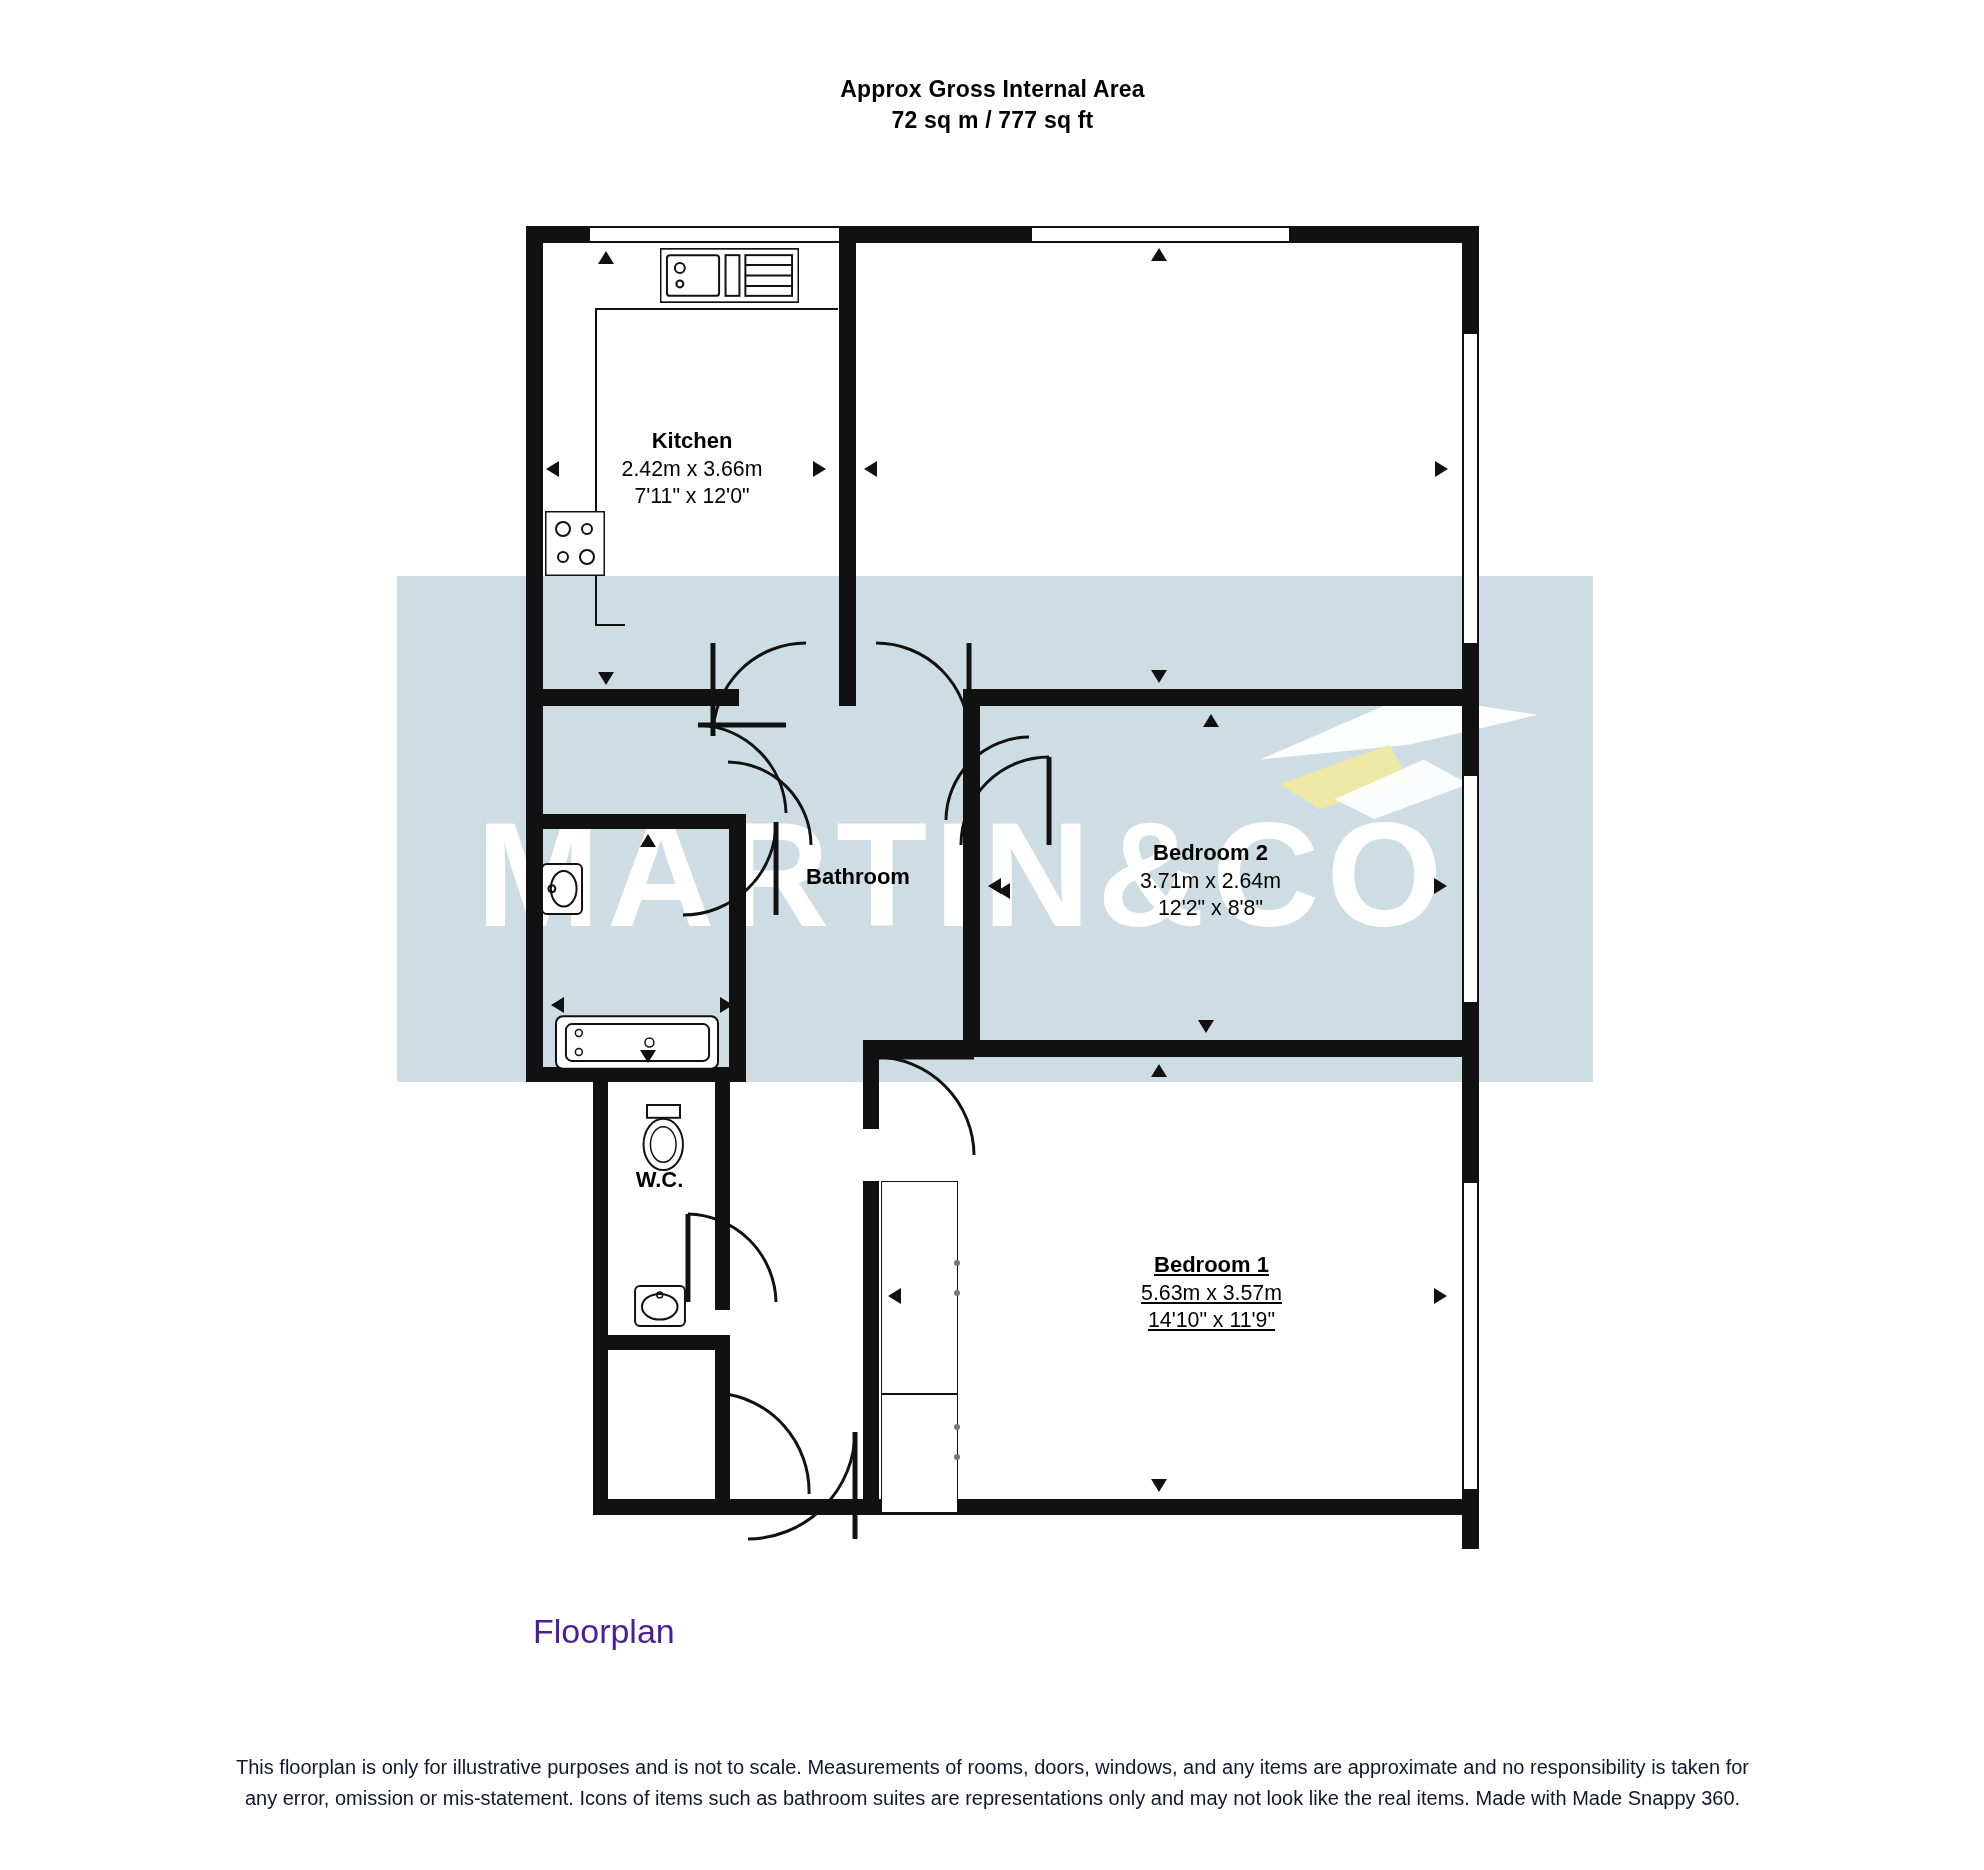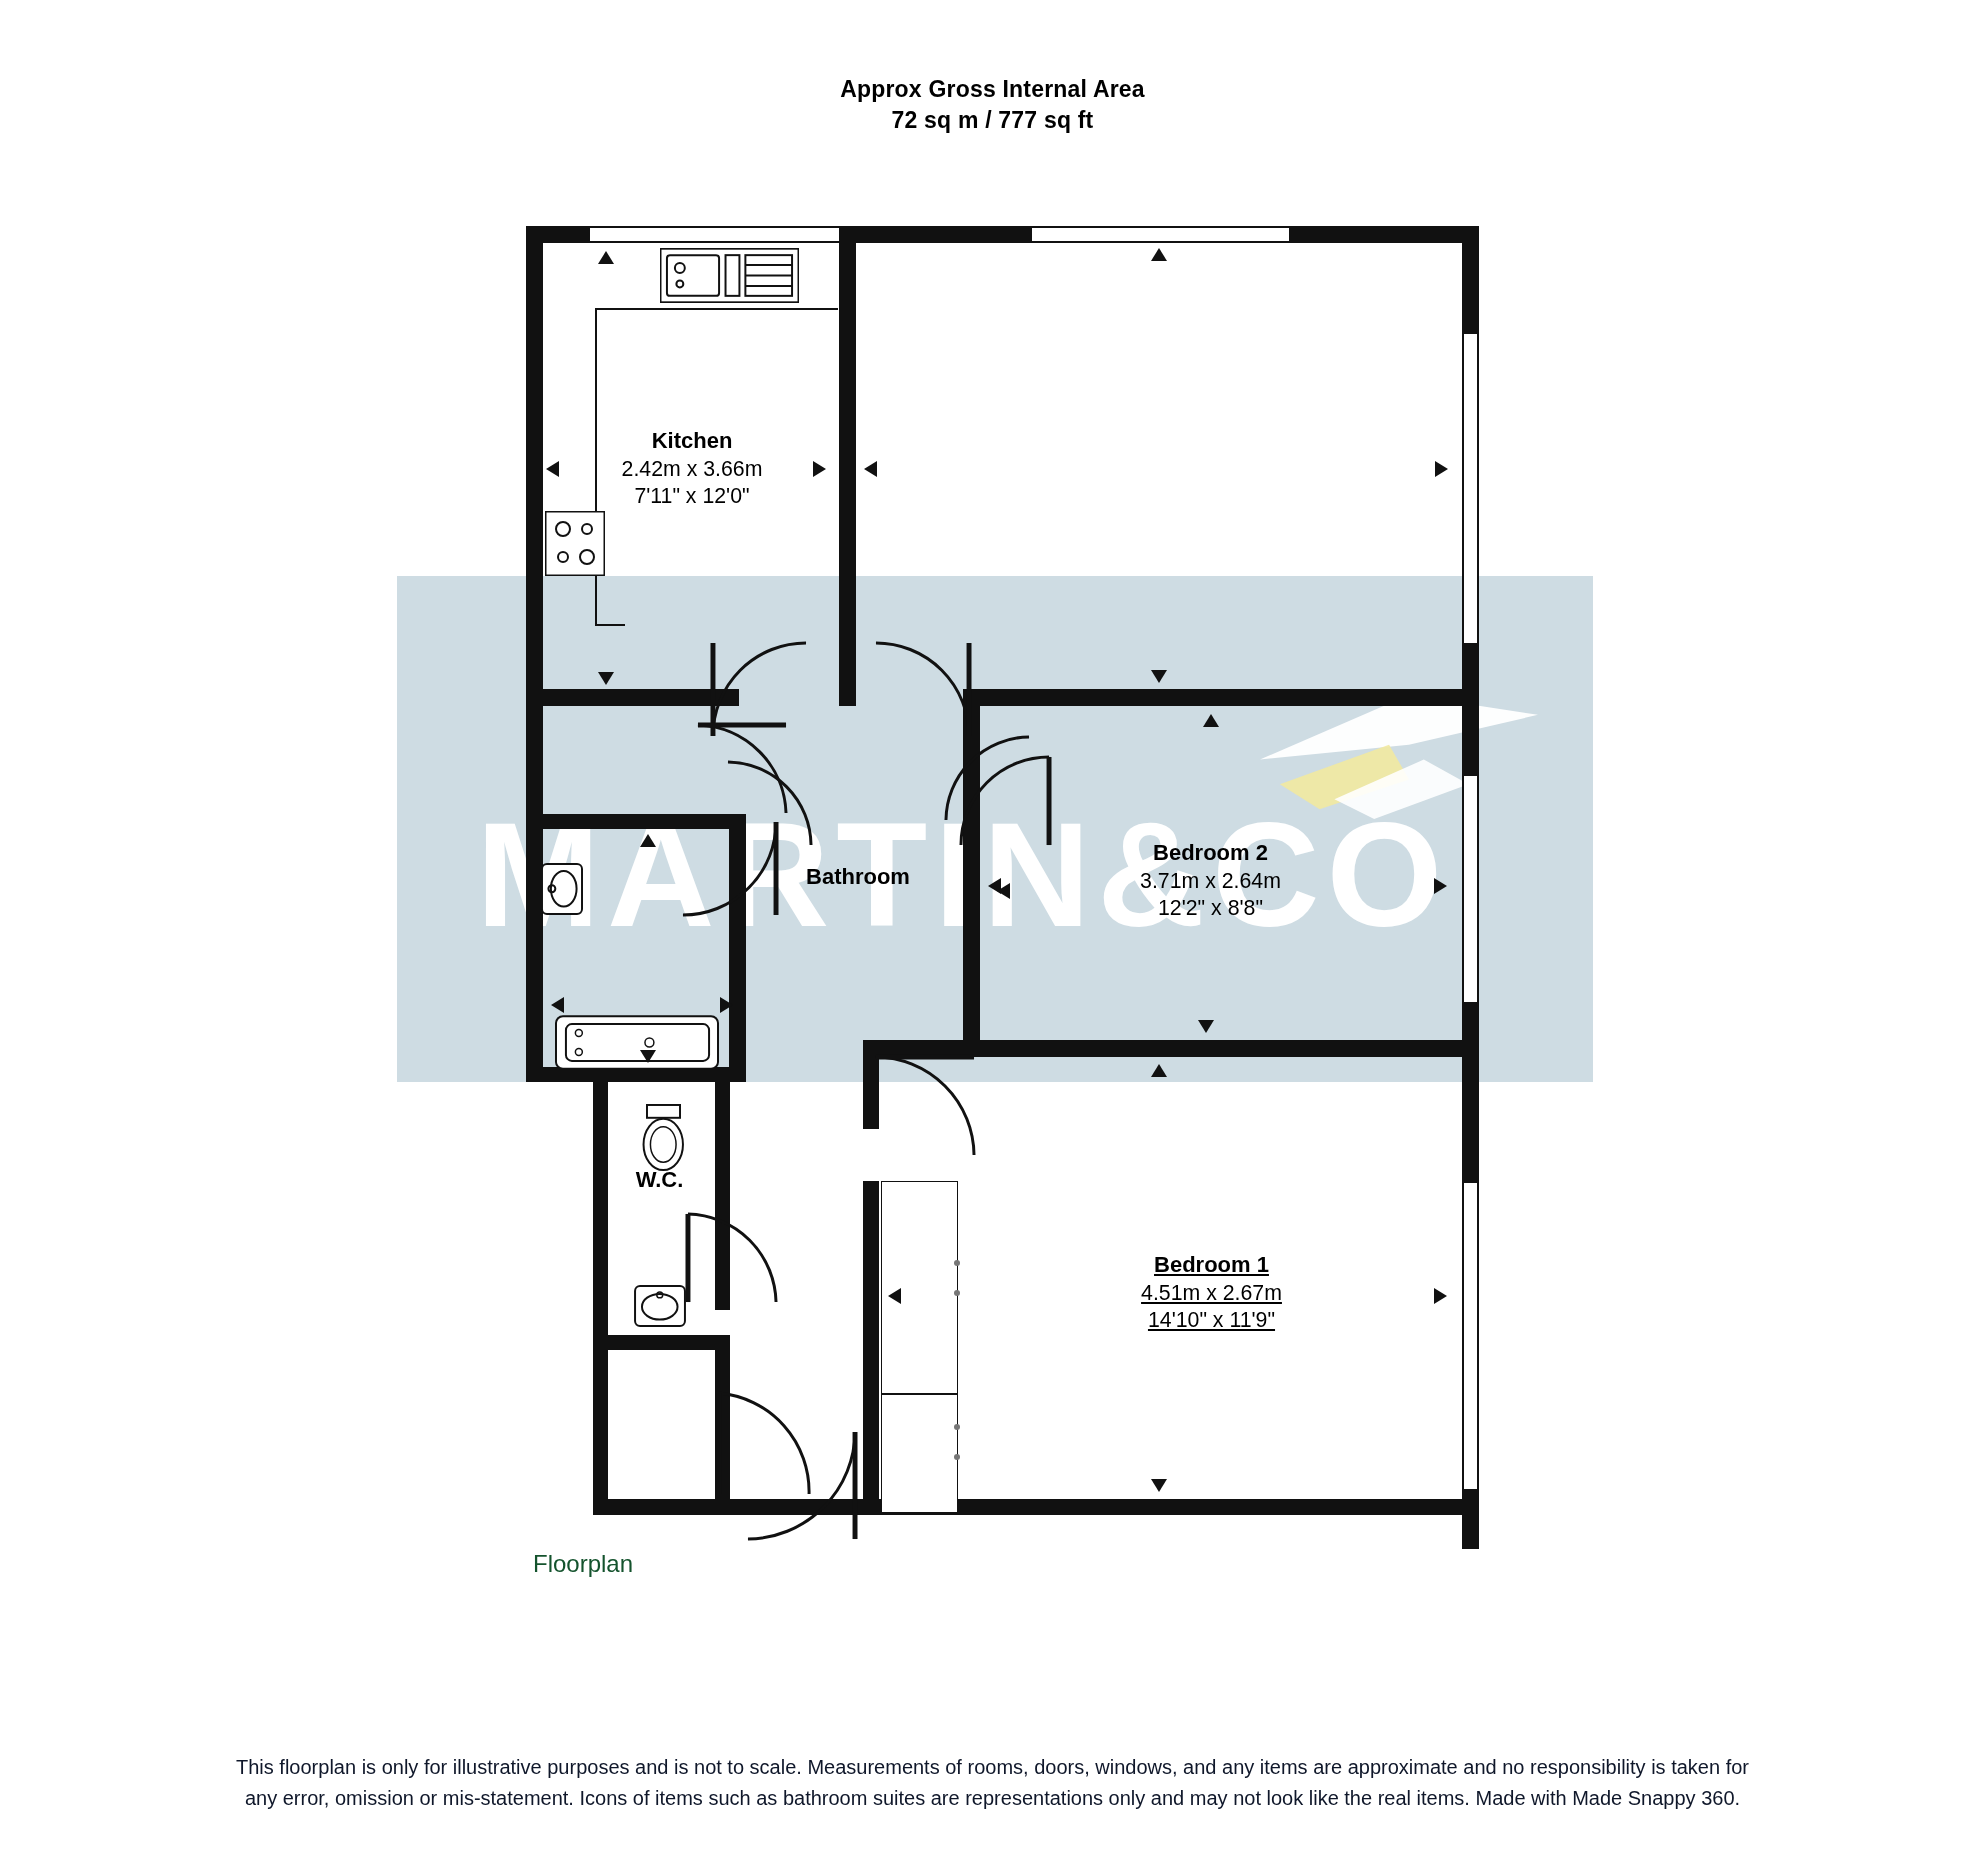--- a/index.html
+++ b/index.html
@@ -114,23 +114,23 @@
   .door { position: absolute; }
 
   
   .fixture { position: absolute; }
   .fixture svg { display: block; }
 
   
   #floorplan-caption {
     position: absolute;
     left: 533px;
-    top: 1550px;
-    font-size: 24px;
-    color: #14532d;
+    top: 1612px;
+    font-size: 34px;
+    color: #4c1d95;
   }
   #disclaimer {
     position: absolute;
     left: 0;
     top: 1752px;
     width: 1985px;
     text-align: center;
     font-size: 20px;
     line-height: 1.55;
     color: #0f172a;
@@ -374,21 +374,21 @@
 
 
   <div class="room-label" style="left:1037px; top:839px; width:347px;">
     <span class="name">Bedroom 2</span>
     <span class="dim">3.71m x 2.64m</span>
     <span class="dim">12'2" x 8'8"</span>
   </div>
 
   <div class="room-label" style="left:988px; top:1251px; width:447px;text-decoration:underline;">
     <span class="name">Bedroom 1</span>
-    <span class="dim">4.51m x 2.67m</span>
+    <span class="dim">5.63m x 3.57m</span>
     <span class="dim">14'10" x 11'9"</span>
   </div>
 
 
   <div class="room-label" style="left:744px; top:863px; width:228px;">
     <span class="name">Bathroom</span>
   </div>
 
   <div class="room-label" style="left:595px; top:1166px; width:129px;">
     <span class="name">W.C.</span>

